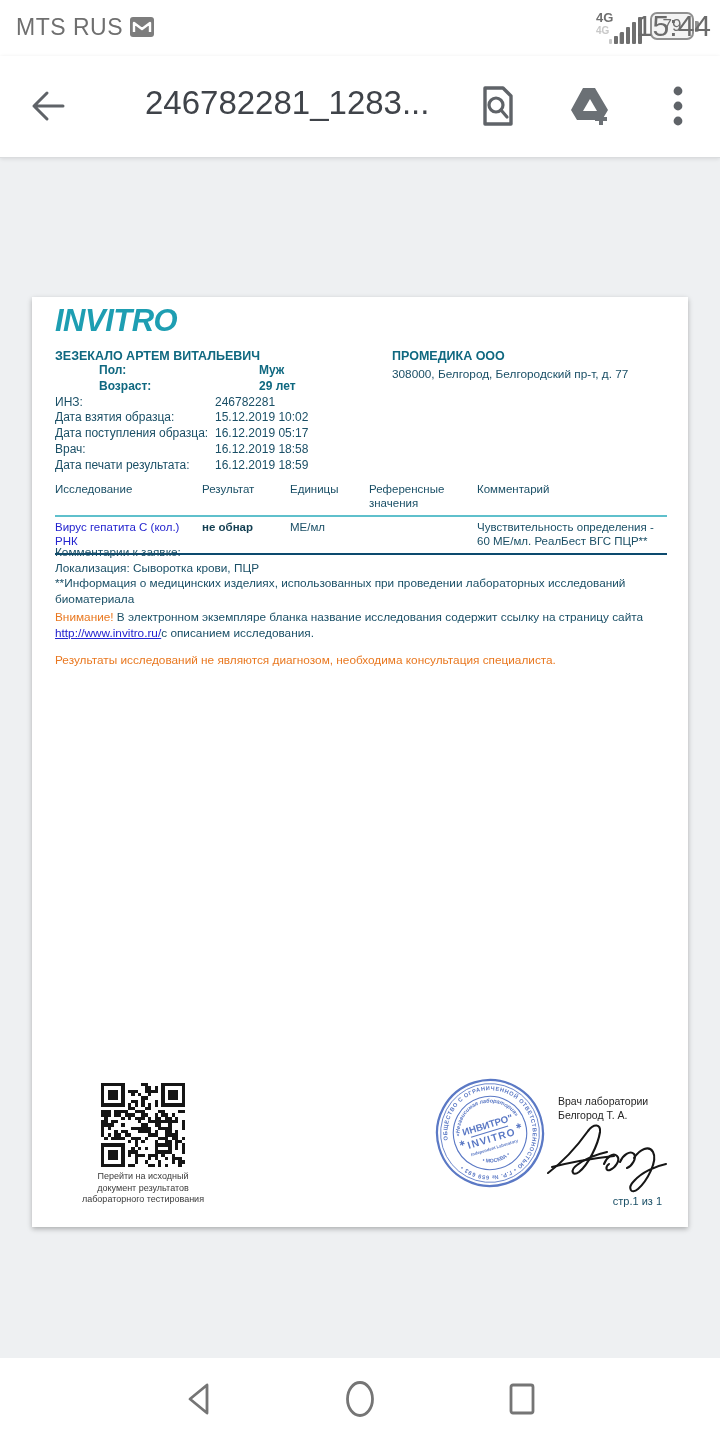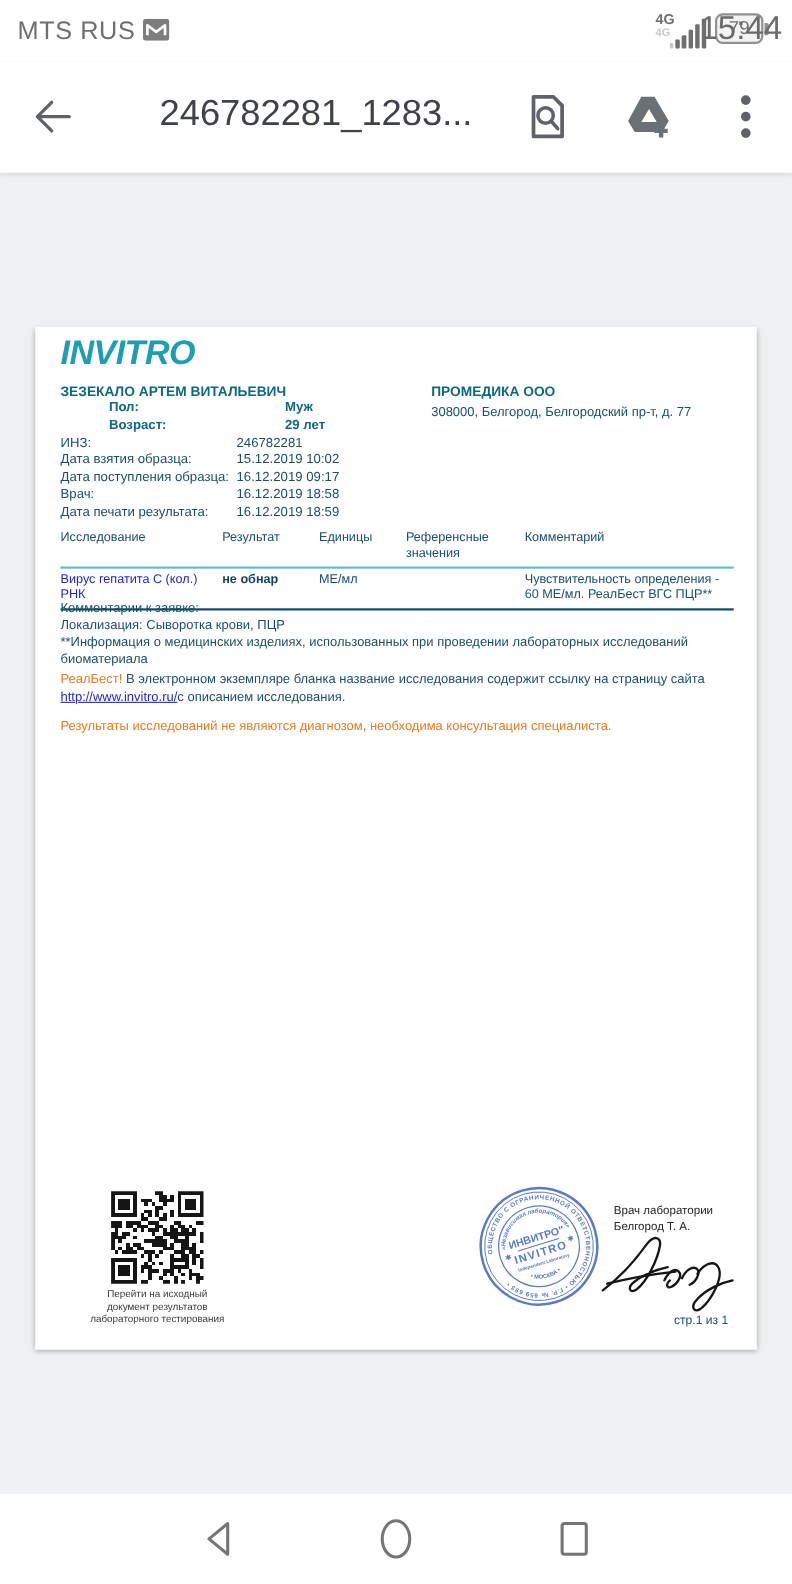--- a/index.html
+++ b/index.html
@@ -160,21 +160,21 @@
         <div class="row">
             <span class="lbl">ИНЗ:</span>
             <span>246782281</span>
           </div>
         <div class="row">
             <span class="lbl">Дата взятия образца:</span>
             <span>15.12.2019 10:02</span>
           </div>
         <div class="row">
             <span class="lbl">Дата поступления образца:</span>
-            <span>16.12.2019 09:17</span>
+            <span>16.12.2019 05:17</span>
           </div>
         <div class="row">
             <span class="lbl">Врач:</span>
             <span>16.12.2019 18:58</span>
           </div>
         <div class="row">
             <span class="lbl">Дата печати результата:</span>
             <span>16.12.2019 18:59</span>
           </div>
       </div>
@@ -200,21 +200,21 @@
         <span></span>
         <span>Чувствительность определения - 60 МЕ/мл. РеалБест ВГС ПЦР**</span>
       </div>
     </div>
 
     <div class="comments">
       <div>Комментарии к заявке:</div>
       <div>Локализация: Сыворотка крови, ПЦР</div>
       <div>**Информация о медицинских изделиях, использованных при проведении лабораторных исследований биоматериала</div>
       <div class="attn">
-        <span class="attn-prefix">РеалБест!</span><span> В электронном экземпляре бланка название исследования содержит ссылку на страницу сайта </span><span class="doc-link">http://www.invitro.ru/</span><span>с описанием исследования.</span>
+        <span class="attn-prefix">Внимание!</span><span> В электронном экземпляре бланка название исследования содержит ссылку на страницу сайта </span><span class="doc-link">http://www.invitro.ru/</span><span>с описанием исследования.</span>
       </div>
       <div class="disclaimer">Результаты исследований не являются диагнозом, необходима консультация специалиста.</div>
     </div>
 
     <div class="qr-block">
       <svg id="qr" width="84" height="84" viewBox="0 0 25 25" style="shape-rendering:crispEdges; display:block; margin:0 auto;">
           <path id="qrp" fill="#151515" d="M0 0h1v1h-1zM1 0h1v1h-1zM2 0h1v1h-1zM3 0h1v1h-1zM4 0h1v1h-1zM5 0h1v1h-1zM6 0h1v1h-1zM12 0h1v1h-1zM13 0h1v1h-1zM18 0h1v1h-1zM19 0h1v1h-1zM20 0h1v1h-1zM21 0h1v1h-1zM22 0h1v1h-1zM23 0h1v1h-1zM24 0h1v1h-1zM0 1h1v1h-1zM6 1h1v1h-1zM13 1h1v1h-1zM14 1h1v1h-1zM16 1h1v1h-1zM18 1h1v1h-1zM24 1h1v1h-1zM0 2h1v1h-1zM2 2h1v1h-1zM3 2h1v1h-1zM4 2h1v1h-1zM6 2h1v1h-1zM8 2h1v1h-1zM9 2h1v1h-1zM10 2h1v1h-1zM13 2h1v1h-1zM14 2h1v1h-1zM15 2h1v1h-1zM16 2h1v1h-1zM18 2h1v1h-1zM20 2h1v1h-1zM21 2h1v1h-1zM22 2h1v1h-1zM24 2h1v1h-1zM0 3h1v1h-1zM2 3h1v1h-1zM3 3h1v1h-1zM4 3h1v1h-1zM6 3h1v1h-1zM9 3h1v1h-1zM11 3h1v1h-1zM14 3h1v1h-1zM18 3h1v1h-1zM20 3h1v1h-1zM21 3h1v1h-1zM22 3h1v1h-1zM24 3h1v1h-1zM0 4h1v1h-1zM2 4h1v1h-1zM3 4h1v1h-1zM4 4h1v1h-1zM6 4h1v1h-1zM12 4h1v1h-1zM13 4h1v1h-1zM18 4h1v1h-1zM20 4h1v1h-1zM21 4h1v1h-1zM22 4h1v1h-1zM24 4h1v1h-1zM0 5h1v1h-1zM6 5h1v1h-1zM9 5h1v1h-1zM10 5h1v1h-1zM12 5h1v1h-1zM16 5h1v1h-1zM18 5h1v1h-1zM24 5h1v1h-1zM0 6h1v1h-1zM1 6h1v1h-1zM2 6h1v1h-1zM3 6h1v1h-1zM4 6h1v1h-1zM5 6h1v1h-1zM6 6h1v1h-1zM8 6h1v1h-1zM10 6h1v1h-1zM12 6h1v1h-1zM14 6h1v1h-1zM16 6h1v1h-1zM18 6h1v1h-1zM19 6h1v1h-1zM20 6h1v1h-1zM21 6h1v1h-1zM22 6h1v1h-1zM23 6h1v1h-1zM24 6h1v1h-1zM8 7h1v1h-1zM9 7h1v1h-1zM13 7h1v1h-1zM14 7h1v1h-1zM0 8h1v1h-1zM1 8h1v1h-1zM2 8h1v1h-1zM4 8h1v1h-1zM5 8h1v1h-1zM6 8h1v1h-1zM7 8h1v1h-1zM10 8h1v1h-1zM11 8h1v1h-1zM12 8h1v1h-1zM17 8h1v1h-1zM18 8h1v1h-1zM23 8h1v1h-1zM24 8h1v1h-1zM0 9h1v1h-1zM1 9h1v1h-1zM2 9h1v1h-1zM4 9h1v1h-1zM5 9h1v1h-1zM7 9h1v1h-1zM8 9h1v1h-1zM9 9h1v1h-1zM12 9h1v1h-1zM13 9h1v1h-1zM16 9h1v1h-1zM18 9h1v1h-1zM19 9h1v1h-1zM21 9h1v1h-1zM1 10h1v1h-1zM6 10h1v1h-1zM8 10h1v1h-1zM10 10h1v1h-1zM11 10h1v1h-1zM12 10h1v1h-1zM14 10h1v1h-1zM16 10h1v1h-1zM17 10h1v1h-1zM19 10h1v1h-1zM20 10h1v1h-1zM22 10h1v1h-1zM0 11h1v1h-1zM1 11h1v1h-1zM3 11h1v1h-1zM4 11h1v1h-1zM11 11h1v1h-1zM14 11h1v1h-1zM15 11h1v1h-1zM16 11h1v1h-1zM17 11h1v1h-1zM18 11h1v1h-1zM19 11h1v1h-1zM20 11h1v1h-1zM21 11h1v1h-1zM22 11h1v1h-1zM24 11h1v1h-1zM0 12h1v1h-1zM1 12h1v1h-1zM2 12h1v1h-1zM3 12h1v1h-1zM6 12h1v1h-1zM12 12h1v1h-1zM13 12h1v1h-1zM16 12h1v1h-1zM17 12h1v1h-1zM20 12h1v1h-1zM24 12h1v1h-1zM0 13h1v1h-1zM2 13h1v1h-1zM9 13h1v1h-1zM10 13h1v1h-1zM11 13h1v1h-1zM12 13h1v1h-1zM13 13h1v1h-1zM14 13h1v1h-1zM17 13h1v1h-1zM18 13h1v1h-1zM19 13h1v1h-1zM20 13h1v1h-1zM24 13h1v1h-1zM0 14h1v1h-1zM4 14h1v1h-1zM6 14h1v1h-1zM7 14h1v1h-1zM11 14h1v1h-1zM12 14h1v1h-1zM13 14h1v1h-1zM14 14h1v1h-1zM16 14h1v1h-1zM19 14h1v1h-1zM20 14h1v1h-1zM22 14h1v1h-1zM0 15h1v1h-1zM2 15h1v1h-1zM4 15h1v1h-1zM5 15h1v1h-1zM7 15h1v1h-1zM8 15h1v1h-1zM14 15h1v1h-1zM15 15h1v1h-1zM16 15h1v1h-1zM19 15h1v1h-1zM20 15h1v1h-1zM21 15h1v1h-1zM22 15h1v1h-1zM1 16h1v1h-1zM3 16h1v1h-1zM4 16h1v1h-1zM5 16h1v1h-1zM6 16h1v1h-1zM9 16h1v1h-1zM10 16h1v1h-1zM11 16h1v1h-1zM13 16h1v1h-1zM17 16h1v1h-1zM18 16h1v1h-1zM19 16h1v1h-1zM21 16h1v1h-1zM22 16h1v1h-1zM24 16h1v1h-1zM8 17h1v1h-1zM10 17h1v1h-1zM12 17h1v1h-1zM16 17h1v1h-1zM19 17h1v1h-1zM20 17h1v1h-1zM22 17h1v1h-1zM23 17h1v1h-1zM0 18h1v1h-1zM1 18h1v1h-1zM2 18h1v1h-1zM3 18h1v1h-1zM4 18h1v1h-1zM5 18h1v1h-1zM6 18h1v1h-1zM10 18h1v1h-1zM16 18h1v1h-1zM17 18h1v1h-1zM18 18h1v1h-1zM19 18h1v1h-1zM20 18h1v1h-1zM22 18h1v1h-1zM24 18h1v1h-1zM0 19h1v1h-1zM6 19h1v1h-1zM9 19h1v1h-1zM11 19h1v1h-1zM13 19h1v1h-1zM16 19h1v1h-1zM20 19h1v1h-1zM22 19h1v1h-1zM24 19h1v1h-1zM0 20h1v1h-1zM2 20h1v1h-1zM3 20h1v1h-1zM4 20h1v1h-1zM6 20h1v1h-1zM8 20h1v1h-1zM9 20h1v1h-1zM10 20h1v1h-1zM16 20h1v1h-1zM17 20h1v1h-1zM18 20h1v1h-1zM19 20h1v1h-1zM20 20h1v1h-1zM24 20h1v1h-1zM0 21h1v1h-1zM2 21h1v1h-1zM3 21h1v1h-1zM4 21h1v1h-1zM6 21h1v1h-1zM8 21h1v1h-1zM10 21h1v1h-1zM11 21h1v1h-1zM12 21h1v1h-1zM14 21h1v1h-1zM15 21h1v1h-1zM16 21h1v1h-1zM18 21h1v1h-1zM21 21h1v1h-1zM0 22h1v1h-1zM2 22h1v1h-1zM3 22h1v1h-1zM4 22h1v1h-1zM6 22h1v1h-1zM10 22h1v1h-1zM14 22h1v1h-1zM16 22h1v1h-1zM19 22h1v1h-1zM21 22h1v1h-1zM22 22h1v1h-1zM23 22h1v1h-1zM0 23h1v1h-1zM6 23h1v1h-1zM10 23h1v1h-1zM13 23h1v1h-1zM17 23h1v1h-1zM21 23h1v1h-1zM23 23h1v1h-1zM24 23h1v1h-1zM0 24h1v1h-1zM1 24h1v1h-1zM2 24h1v1h-1zM3 24h1v1h-1zM4 24h1v1h-1zM5 24h1v1h-1zM6 24h1v1h-1zM8 24h1v1h-1zM9 24h1v1h-1zM14 24h1v1h-1zM15 24h1v1h-1zM17 24h1v1h-1zM19 24h1v1h-1zM23 24h1v1h-1z"></path>
         </svg>
       <div class="qr-caption">
         <div>Перейти на исходный</div>

